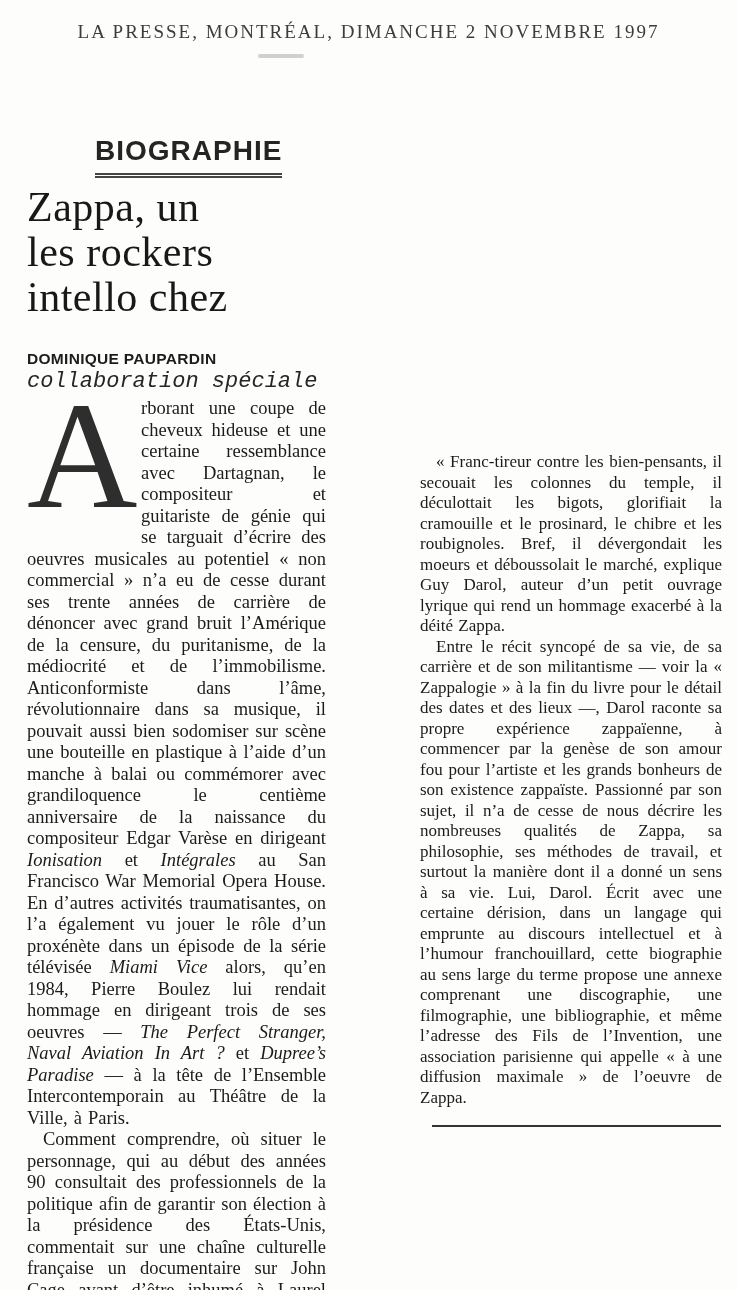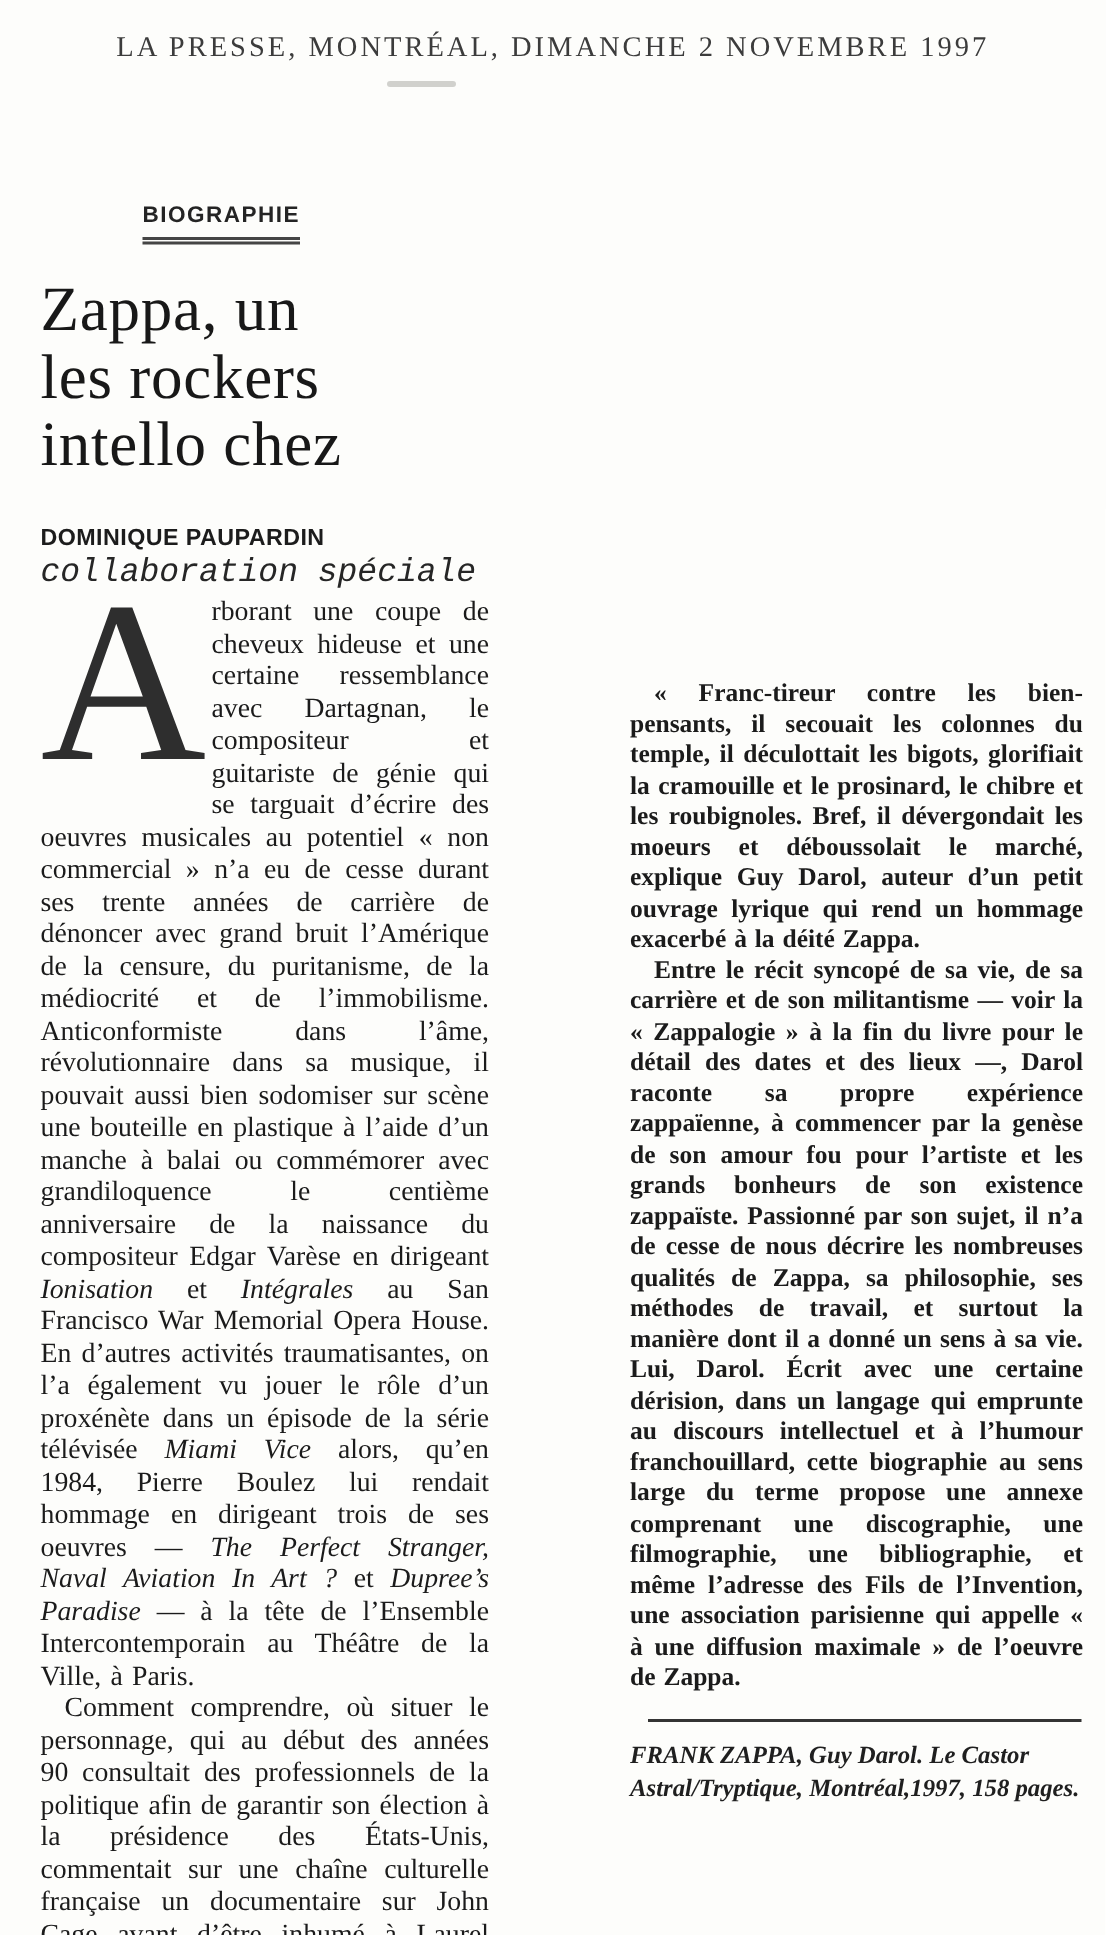--- a/index.html
+++ b/index.html
@@ -25,21 +25,21 @@
     position:absolute; top:54px; left:258px;
     width:46px; height:4px;
     background:#c2c2be; opacity:.75;
     border-radius:2px;
   }
   
   .kicker { position:absolute; left:95px; top:135px; }
   .kicker-label {
     display:inline-block;
     font-family:"Liberation Sans", sans-serif;
-    font-weight:bold; font-size:15px; letter-spacing:1px;
+    font-weight:bold; font-size:28px; letter-spacing:1px;
     color:#242424;
     padding-bottom:6px;
     border-bottom:5px double #454545;
   }
   
   .headline {
     position:absolute; left:27px; top:185px;
     font-family:"Liberation Serif", serif;
     font-weight:normal;
     font-size:42px; line-height:45px;
@@ -67,21 +67,20 @@
   }
   .col-left {
     left:27px; top:398px; width:299px;
     font-size:18.5px; line-height:21.5px;
     word-spacing:1.5px;
   }
   .col-right {
     left:420px; top:452px; width:302px;
     font-size:17px; line-height:20.5px;
     word-spacing:1px;
-    font-weight:bold;
   }
   .para { margin:0; }
   .para.indent { text-indent:16px; }
   .para i { font-style:italic;font-family:Liberation Serif, serif; }
   .dropcap {
     float:left;
     width:114px; height:149px;
     font-family:"Liberation Serif", serif;
     font-size:153px; line-height:116px;
     color:#2e2e2e;
@@ -128,16 +127,15 @@
       <p class="para"><span class="dropcap">A</span>rborant une coupe de cheveux hideuse et une certaine ressemblance avec Dartagnan, le compositeur et guitariste de génie qui se targuait d’écrire des oeuvres musicales au potentiel « non commercial » n’a eu de cesse durant ses trente années de carrière de dénoncer avec grand bruit l’Amérique de la censure, du puritanisme, de la médiocrité et de l’immobilisme. Anticonformiste dans l’âme, révolutionnaire dans sa musique, il pouvait aussi bien sodomiser sur scène une bouteille en plastique à l’aide d’un manche à balai ou commémorer avec grandiloquence le centième anniversaire de la naissance du compositeur Edgar Varèse en dirigeant <i>Ionisation</i> et <i>Intégrales</i> au San Francisco War Memorial Opera House. En d’autres activités traumatisantes, on l’a également vu jouer le rôle d’un proxénète dans un épisode de la série télévisée <i>Miami Vice</i> alors, qu’en 1984, Pierre Boulez lui rendait hommage en dirigeant trois de ses oeuvres — <i>The Perfect Stranger, Naval Aviation In Art ?</i> et <i>Dupree’s Paradise</i> — à la tête de l’Ensemble Intercontemporain au Théâtre de la Ville, à Paris.</p>
       <p class="para indent">Comment comprendre, où situer le personnage, qui au début des années 90 consultait des professionnels de la politique afin de garantir son élection à la présidence des États-Unis, commentait sur une chaîne culturelle française un documentaire sur John Cage avant d’être inhumé à Laurel Canyon « dans le plus absolu anonymat » en décembre 1993 ?</p>
     </div>
 
   <div class="col col-right">
     <div id="col-right-paras">
         <p class="para indent">« Franc-tireur contre les bien-pensants, il secouait les colonnes du temple, il déculottait les bigots, glorifiait la cramouille et le prosinard, le chibre et les roubignoles. Bref, il dévergondait les moeurs et déboussolait le marché, explique Guy Darol, auteur d’un petit ouvrage lyrique qui rend un hommage exacerbé à la déité Zappa.</p>
         <p class="para indent">Entre le récit syncopé de sa vie, de sa carrière et de son militantisme — voir la « Zappalogie » à la fin du livre pour le détail des dates et des lieux —, Darol raconte sa propre expérience zappaïenne, à commencer par la genèse de son amour fou pour l’artiste et les grands bonheurs de son existence zappaïste. Passionné par son sujet, il n’a de cesse de nous décrire les nombreuses qualités de Zappa, sa philosophie, ses méthodes de travail, et surtout la manière dont il a donné un sens à sa vie. Lui, Darol. Écrit avec une certaine dérision, dans un langage qui emprunte au discours intellectuel et à l’humour franchouillard, cette biographie au sens large du terme propose une annexe comprenant une discographie, une filmographie, une bibliographie, et même l’adresse des Fils de l’Invention, une association parisienne qui appelle « à une diffusion maximale » de l’oeuvre de Zappa.</p>
       </div>
     <div class="ref-rule"></div>
-    <p class="book-ref">FRANK ZAPPA, Guy Darol. Le Castor Astral/Tryptique, Montréal,1997, 158 pages.</p>
   </div>
 
 </div>
 
 </body></html>

